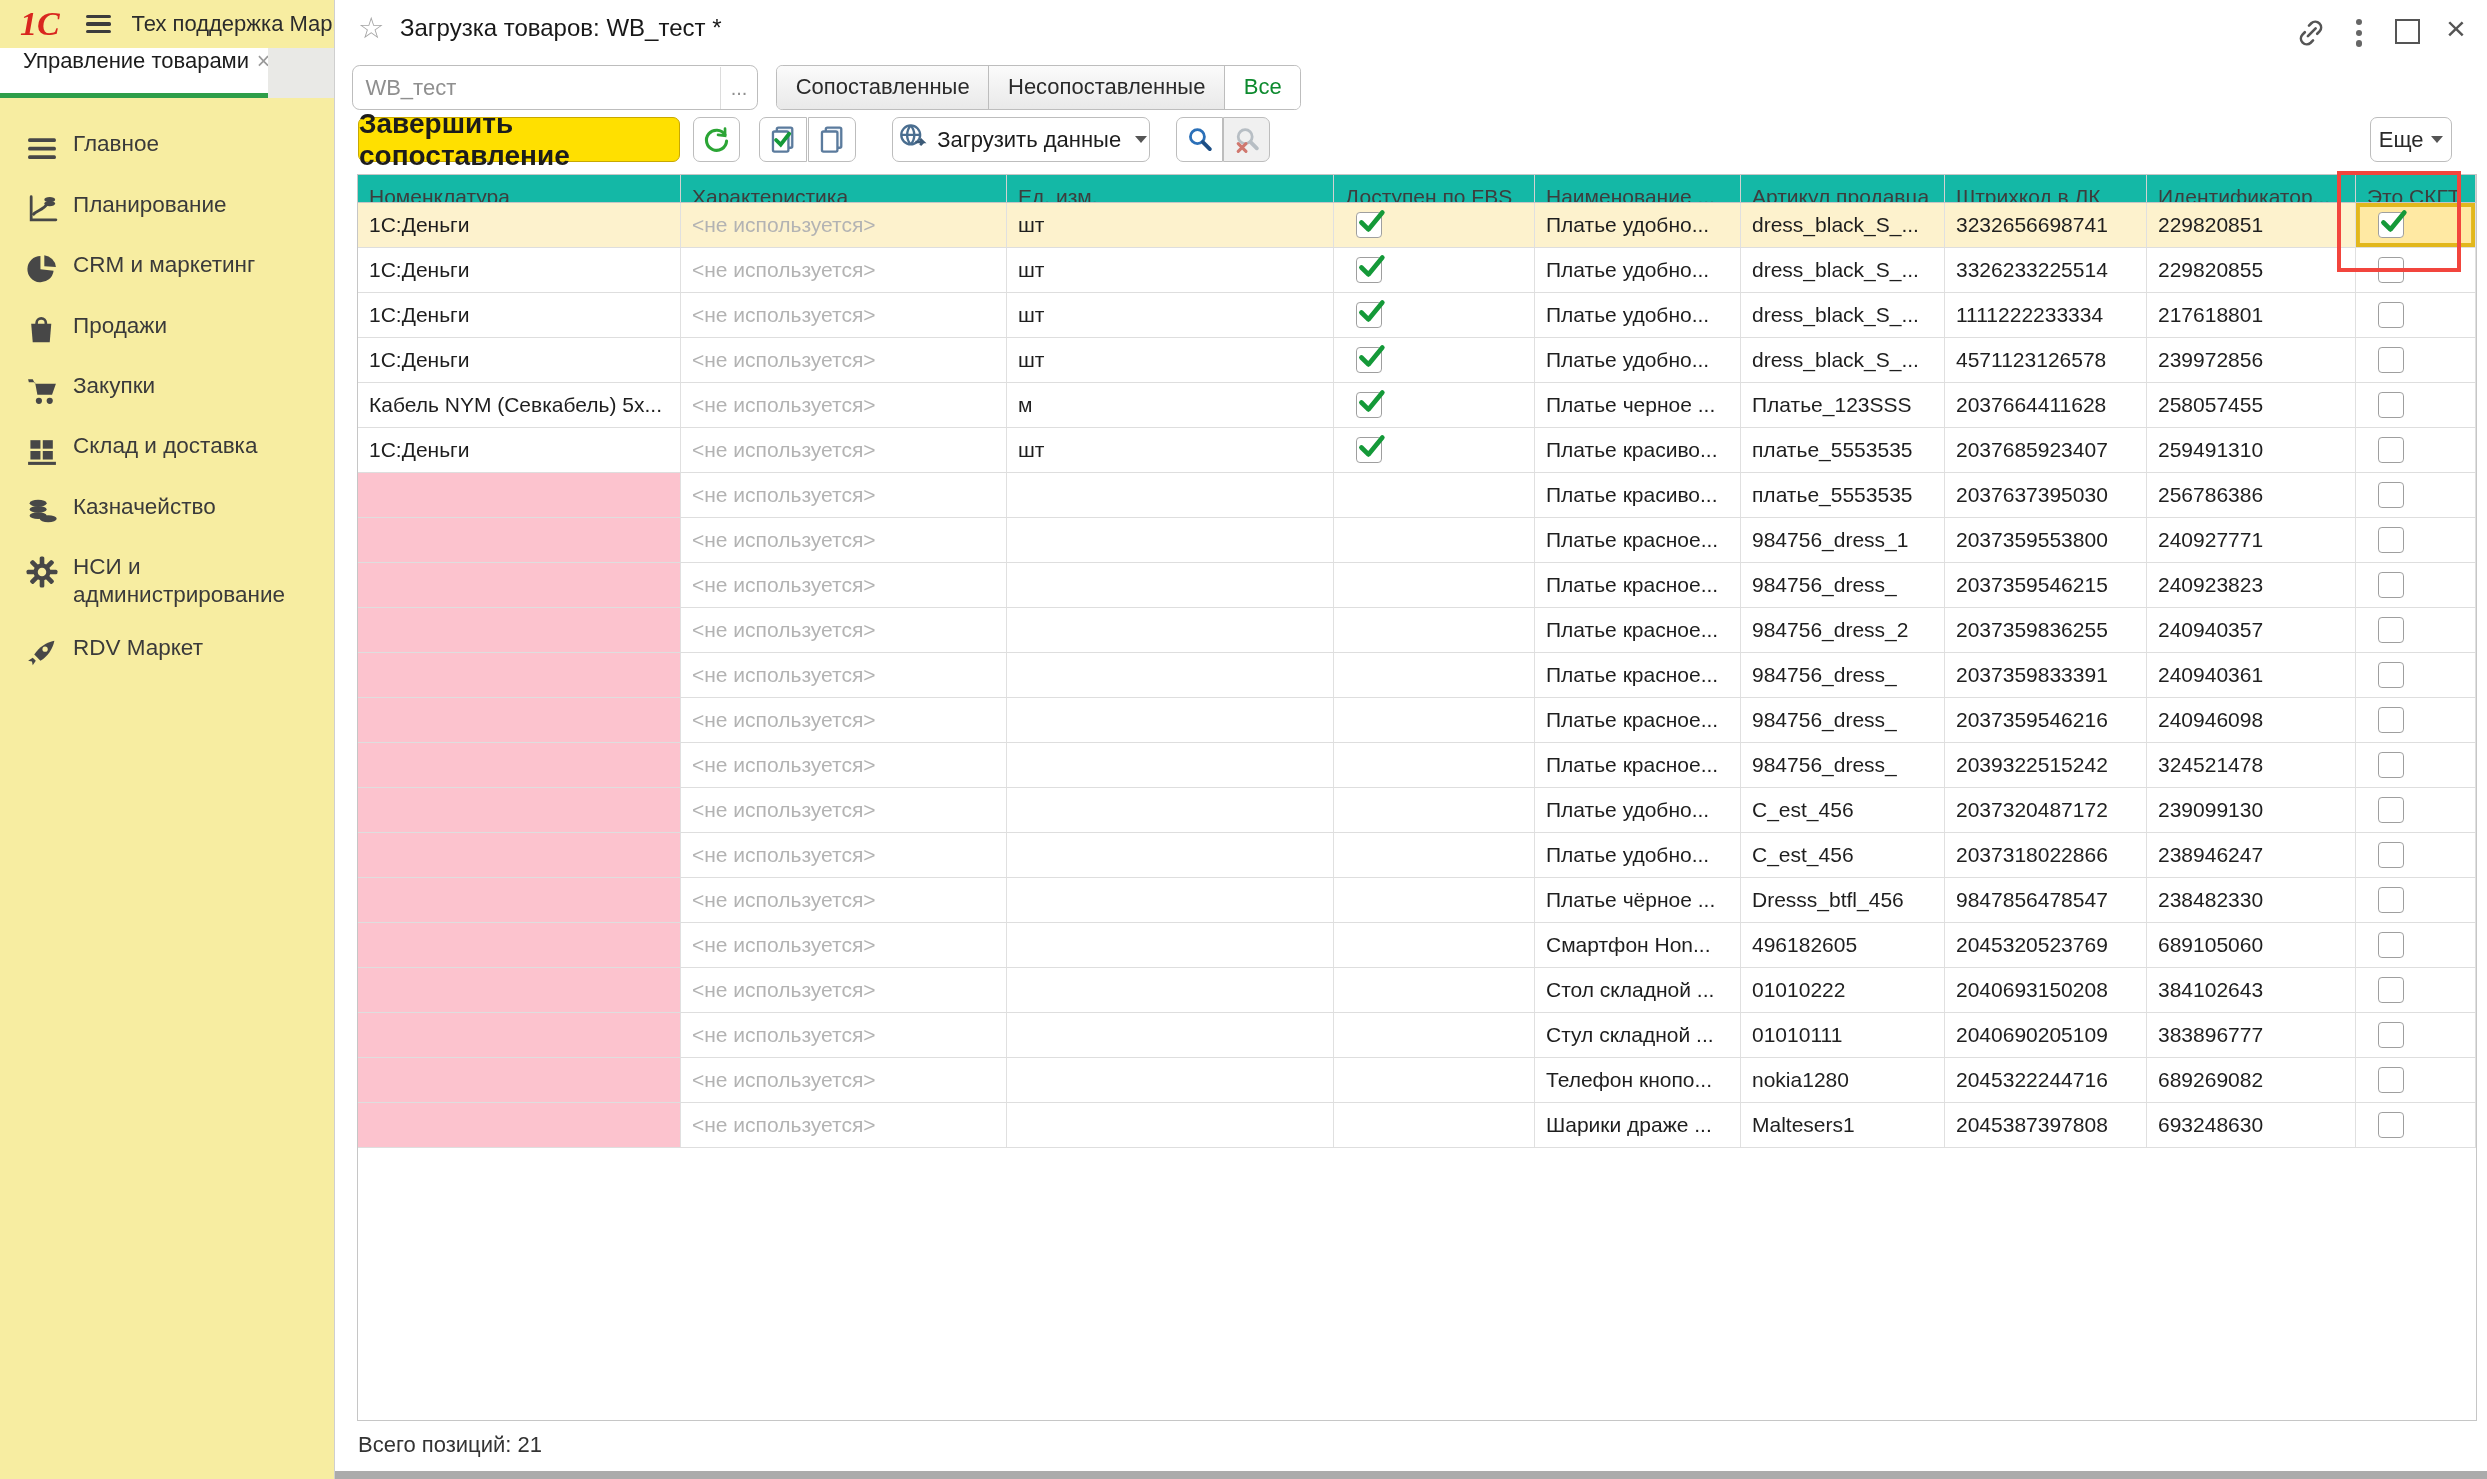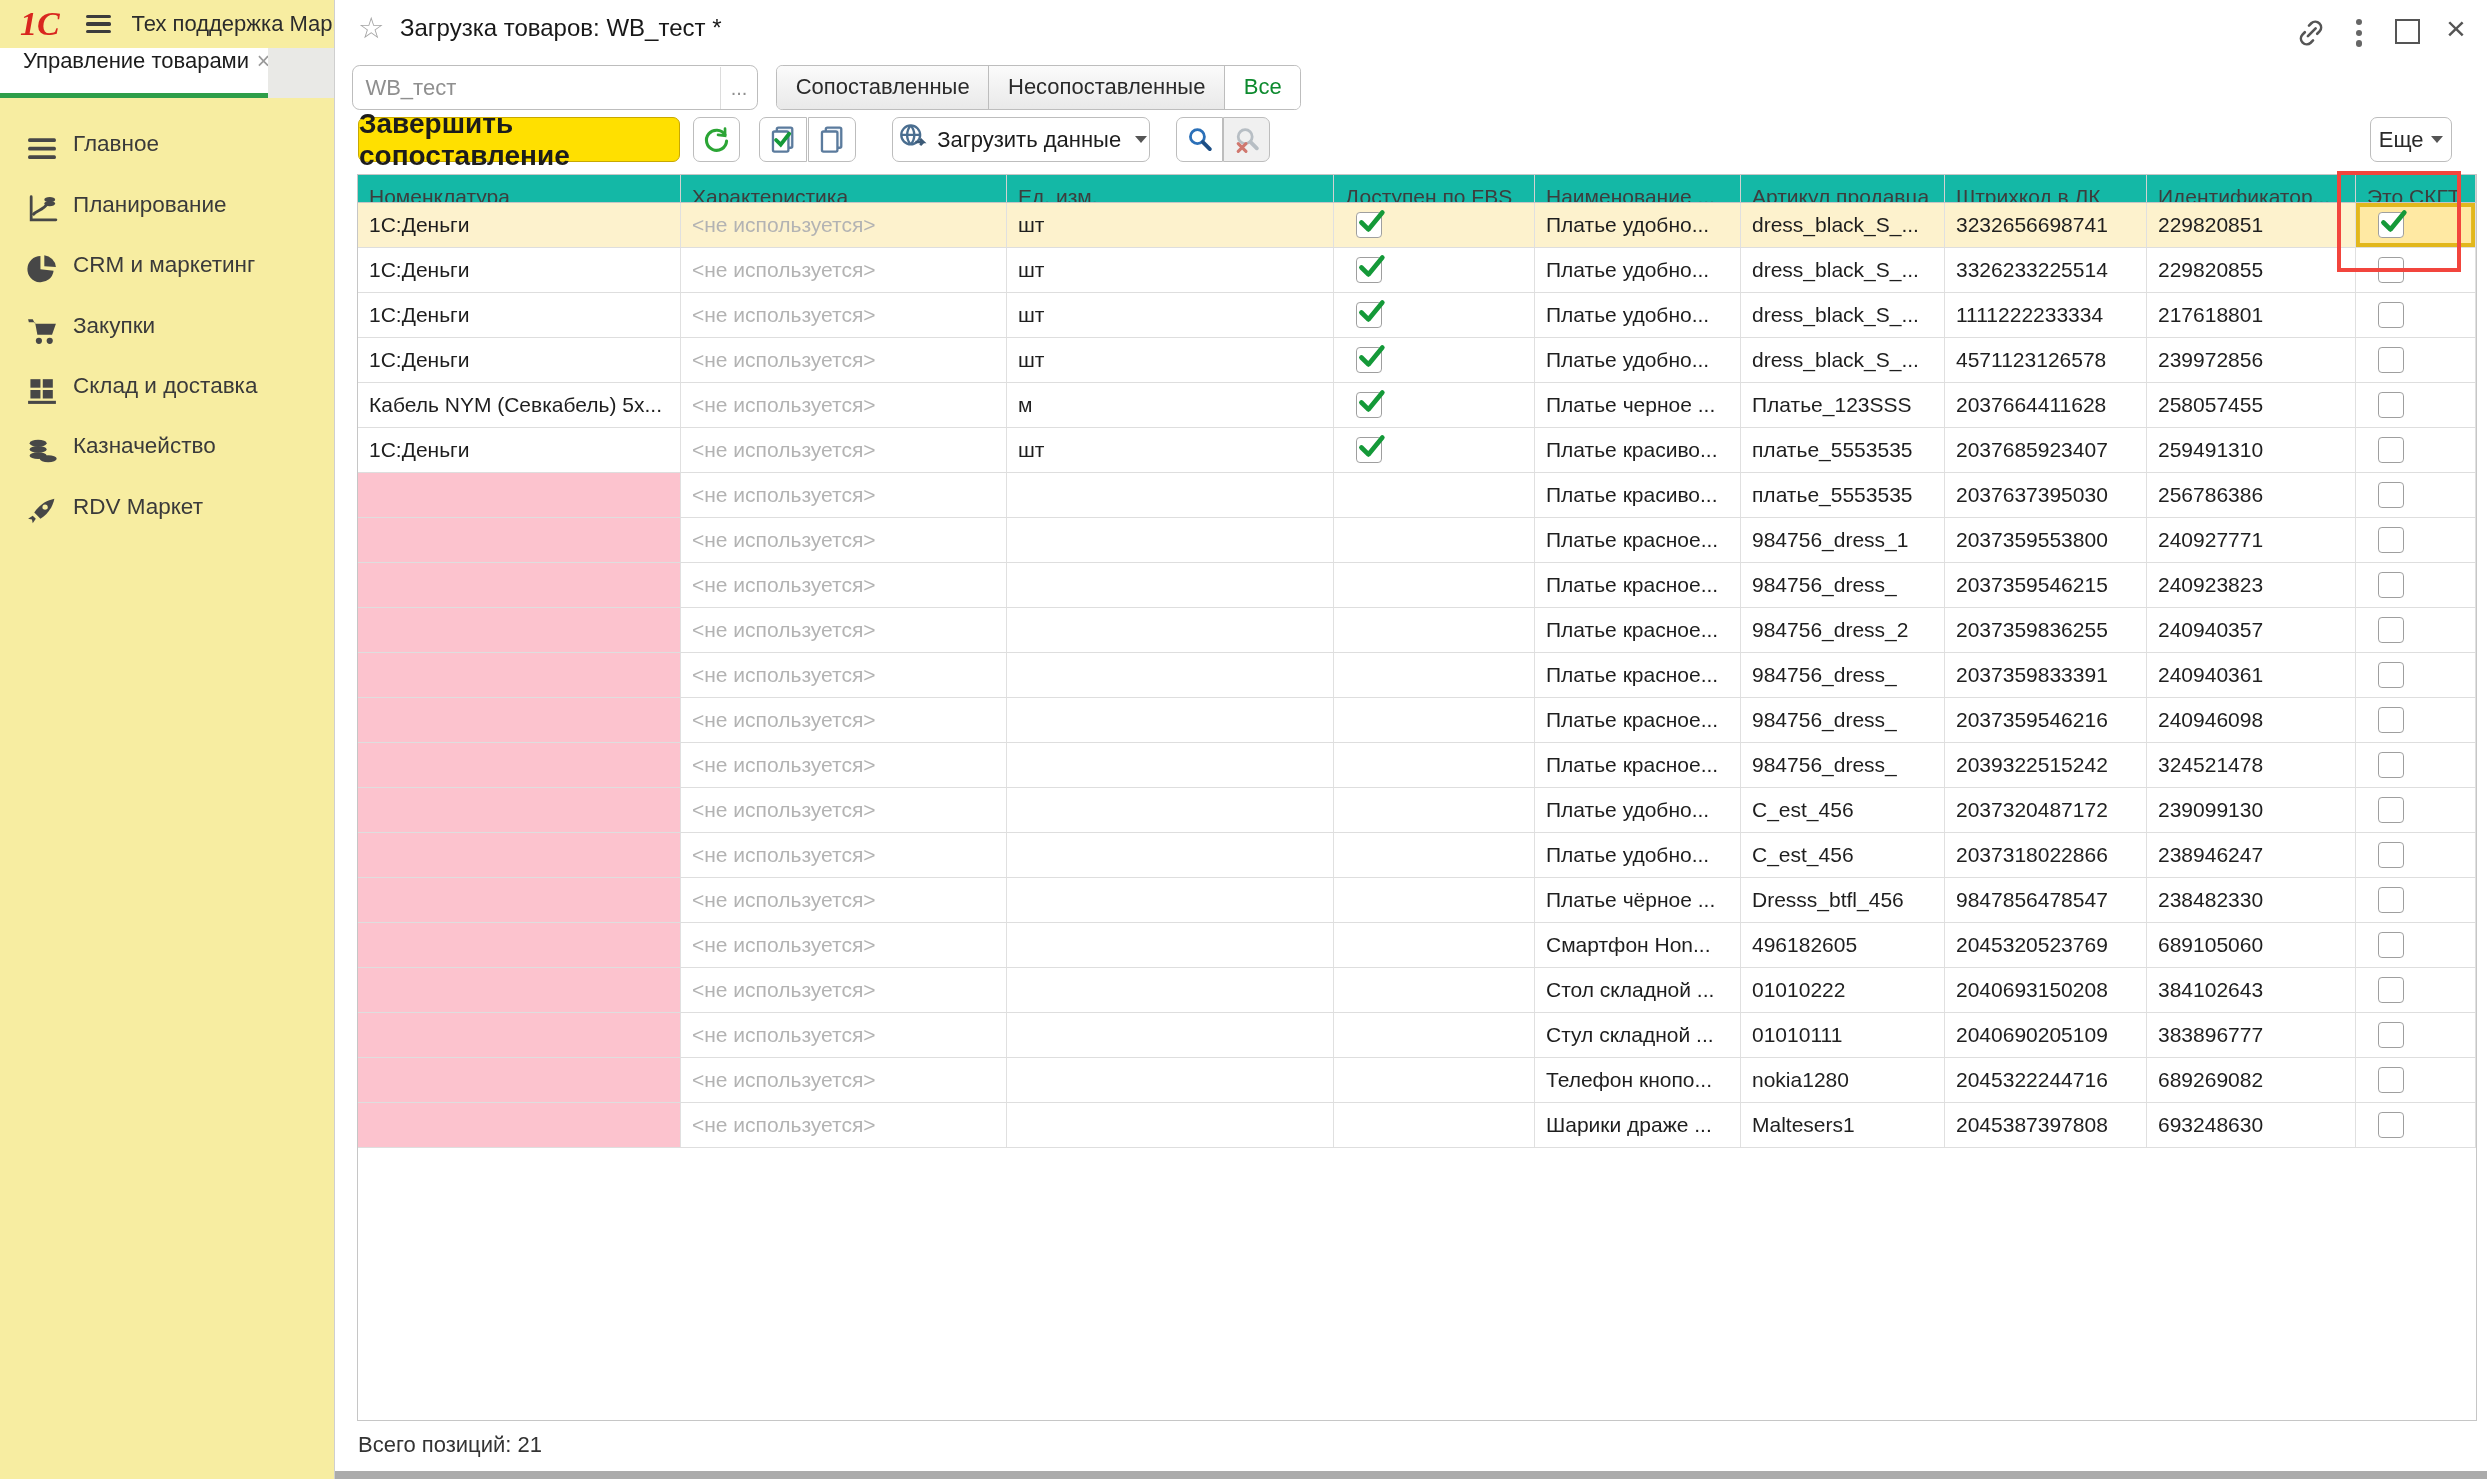--- a/index.html
+++ b/index.html
@@ -130,20 +130,27 @@
         <span class="side-label">Планирование</span>
       </div>
       <div class="side-item">
         <span class="side-icon"><svg width="34" height="34" viewBox="0 0 44 44">
             <path d="M20 4 A17 17 0 1 0 37 23 L20 21 Z" fill="#474747"></path>
             <path d="M25 3 a17 17 0 0 1 15 15 l-15 -1 z" fill="#474747"></path>
           </svg></span>
         <span class="side-label">CRM и маркетинг</span>
       </div>
       <div class="side-item">
+        <span class="side-icon"><svg width="34" height="34" viewBox="0 0 44 44">
+            <path d="M8 14 h26 l-2 24 h-22 z" fill="#474747"></path>
+            <path d="M15 17 v-4 a6 6 0 0 1 12 0 v4" fill="none" stroke="#474747" stroke-width="3.4"></path>
+          </svg></span>
+        <span class="side-label">Продажи</span>
+      </div>
+      <div class="side-item">
         <span class="side-icon"><svg width="34" height="34" viewBox="0 0 44 44" fill="#474747">
             <path d="M4 8 h6 l3 6 h27 l-5 14 H16 L13 12 H5 z"></path>
             <circle cx="18" cy="36" r="4"></circle>
             <circle cx="32" cy="36" r="4"></circle>
           </svg></span>
         <span class="side-label">Закупки</span>
       </div>
       <div class="side-item">
         <span class="side-icon"><svg width="34" height="34" viewBox="0 0 44 44" fill="#474747">
             <rect x="7" y="8" width="13" height="11"></rect>
@@ -155,20 +162,33 @@
         <span class="side-label">Склад и доставка</span>
       </div>
       <div class="side-item">
         <span class="side-icon"><svg width="34" height="34" viewBox="0 0 44 44" fill="#474747">
             <ellipse cx="17" cy="12" rx="11" ry="4.4"></ellipse>
             <ellipse cx="17" cy="20" rx="11" ry="4.4"></ellipse>
             <ellipse cx="17" cy="28" rx="11" ry="4.4"></ellipse>
             <ellipse cx="30" cy="32" rx="11" ry="4.4"></ellipse>
           </svg></span>
         <span class="side-label">Казначейство</span>
+      </div>
+      <div class="side-item">
+        <span class="side-icon"><svg width="34" height="34" viewBox="0 0 44 44" fill="#474747">
+            <g>
+              <rect x="19" y="2" width="6" height="40" rx="2"></rect>
+              <rect x="19" y="2" width="6" height="40" rx="2" transform="rotate(45 22 22)"></rect>
+              <rect x="19" y="2" width="6" height="40" rx="2" transform="rotate(90 22 22)"></rect>
+              <rect x="19" y="2" width="6" height="40" rx="2" transform="rotate(135 22 22)"></rect>
+              <circle cx="22" cy="22" r="11"></circle>
+              <circle cx="22" cy="22" r="5.5" fill="#f7eda1"></circle>
+            </g>
+          </svg></span>
+        <span class="side-label">НСИ и администрирование</span>
       </div>
       <div class="side-item">
         <span class="side-icon"><svg width="34" height="34" viewBox="0 0 44 44" fill="#474747">
             <path d="M38 6 C28 8 18 14 12 24 l8 8 C30 26 36 16 38 6 z"></path>
             <circle cx="26" cy="17" r="3.4" fill="#f7eda1"></circle>
             <path d="M10 28 l-6 4 5 1 1 5 4 -6 z"></path>
           </svg></span>
         <span class="side-label">RDV Маркет</span>
       </div>
     </div>

